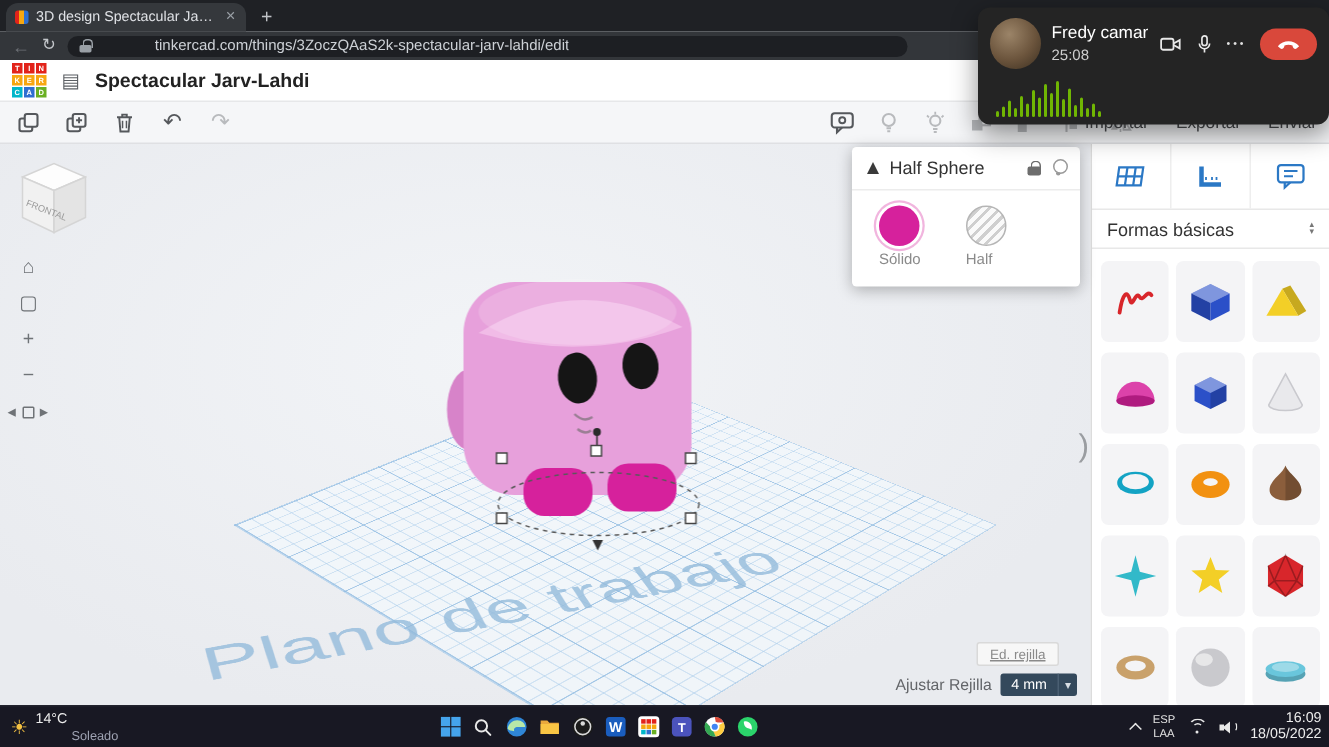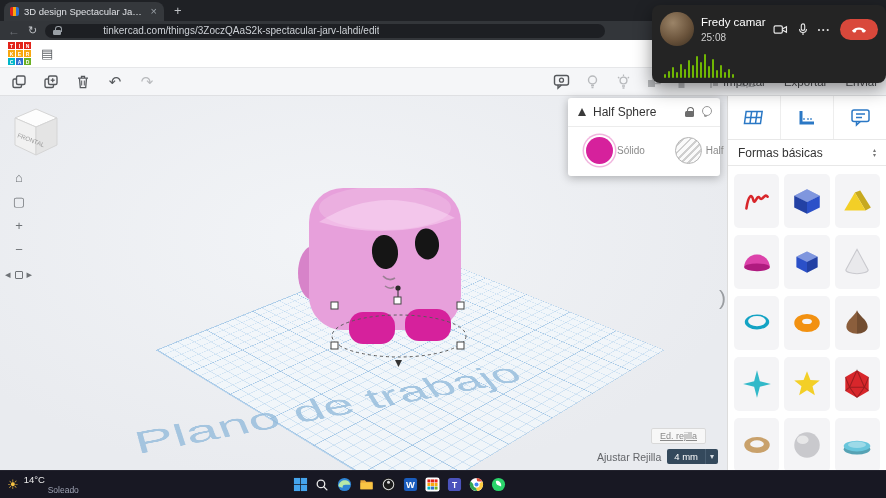--- a/index.html
+++ b/index.html
@@ -88,21 +88,21 @@
   .props-head { display:flex; align-items:center; gap:7px; padding:7px 10px; border-bottom:1px solid #ececec; }
   .flag { width:0; height:0; border-left:4.5px solid transparent; border-right:4.5px solid transparent; border-bottom:8px solid #3a3a3a; }
   .props-title { font-size:12px; color:#333; flex:1; }
   .plock { position:relative; width:9px; height:11px; }
   .plock::before { content:""; position:absolute; left:1.6px; top:0; width:5.8px; height:5.8px; border:1.4px solid #6d6d6d; border-bottom:none; border-radius:4px 4px 0 0; }
   .plock::after { content:""; position:absolute; left:0; top:4.5px; width:9px; height:6.2px; background:#6d6d6d; border-radius:1.5px; }
   .pbulb { position:relative; width:9px; height:12px; }
   .pbulb::before { content:""; position:absolute; left:.5px; top:0; width:8px; height:8px; border:1.4px solid #9a9a9a; border-radius:50%; }
   .pbulb::after { content:""; position:absolute; left:2.8px; top:8.6px; width:3.6px; height:2.8px; background:#9a9a9a; border-radius:0 0 2px 2px; }
   .props-body { display:flex; gap:30px; padding:10px 18px 12px; }
-  .opt { display:flex; flex-direction:row; align-items:center; gap:4px; }
+  .opt { display:flex; flex-direction:column; align-items:flex-start; gap:4px; }
   .swatch { width:27px; height:27px; border-radius:50%; }
   .swatch-hole { border:1px solid #b5b5b5; background:repeating-linear-gradient(135deg,#cfcfcf 0 2px,#fafafa 2px 5px); }
   .opt-label { font-size:10px; color:#8a8a8a; }
 
   
   .call { position:absolute; left:652px; top:5px; width:234px; height:78px; background:#242424; border-radius:8px;
           box-shadow:0 6px 18px rgba(0,0,0,.45); z-index:60; padding:7px 8px; }
   .call-row { display:flex; align-items:center; gap:7px; }
   .avatar { width:34px; height:34px; border-radius:50%; flex:0 0 auto;
             background:radial-gradient(circle at 38% 32%, #9b8468 0%, #6b543c 55%, #3a2e20 100%); }
@@ -163,20 +163,21 @@
       <span class="logo-cell" style="background: rgb(226, 35, 26);">I</span>
       <span class="logo-cell" style="background: rgb(226, 35, 26);">N</span>
       <span class="logo-cell" style="background: rgb(247, 167, 17);">K</span>
       <span class="logo-cell" style="background: rgb(247, 167, 17);">E</span>
       <span class="logo-cell" style="background: rgb(247, 167, 17);">R</span>
       <span class="logo-cell" style="background: rgb(0, 182, 201);">C</span>
       <span class="logo-cell" style="background: rgb(47, 111, 208);">A</span>
       <span class="logo-cell" style="background: rgb(106, 176, 35);">D</span>
     </div>
   <span class="menu-glyph">▤</span>
+  <span class="design-title">Spectacular Jarv-Lahdi</span>
 </div>
 
 <div class="toolbar">
   <div class="tool-left">
     <span class="tbtn">
       <svg width="16" height="16" viewBox="0 0 16 16">
           <rect x="2" y="5" width="8.5" height="8.5" rx="1.5" fill="none" stroke="currentColor" stroke-width="1.4"></rect>
           <rect x="5.5" y="2" width="8.5" height="8.5" rx="1.5" fill="#f5f6f8" stroke="currentColor" stroke-width="1.4"></rect>
         </svg>
     </span>
@@ -587,13 +588,29 @@
           <circle cx="8" cy="8" r="2.8" fill="#4285f4" stroke="#fff" stroke-width="1.2"></circle>
         </svg>
       </div>
       <div class="tb-app">
         <svg viewBox="0 0 16 16" width="15" height="15">
           <circle cx="8" cy="8" r="7" fill="#2bd46b"></circle>
           <path d="M5.2 4.4 c2.6-1.4 6.6 1.6 5.6 5.8 l-1.9-0.9 c-1.9-0.2-3.3-1.6-3.6-3.4 Z" fill="#fff"></path>
         </svg>
       </div>
     </div>
+  <div class="tray">
+    <span class="chev"></span>
+    <span class="tray-lang">
+      <span>ESP</span><br><span>LAA</span>
+    </span>
+    <span class="wifi">
+        <i></i>
+      </span>
+    <span class="vol">
+        <i></i>
+      </span>
+    <span class="clock">
+      <span>16:09</span><br>
+      <span>18/05/2022</span>
+    </span>
+  </div>
 </div>
 
 </body></html>

